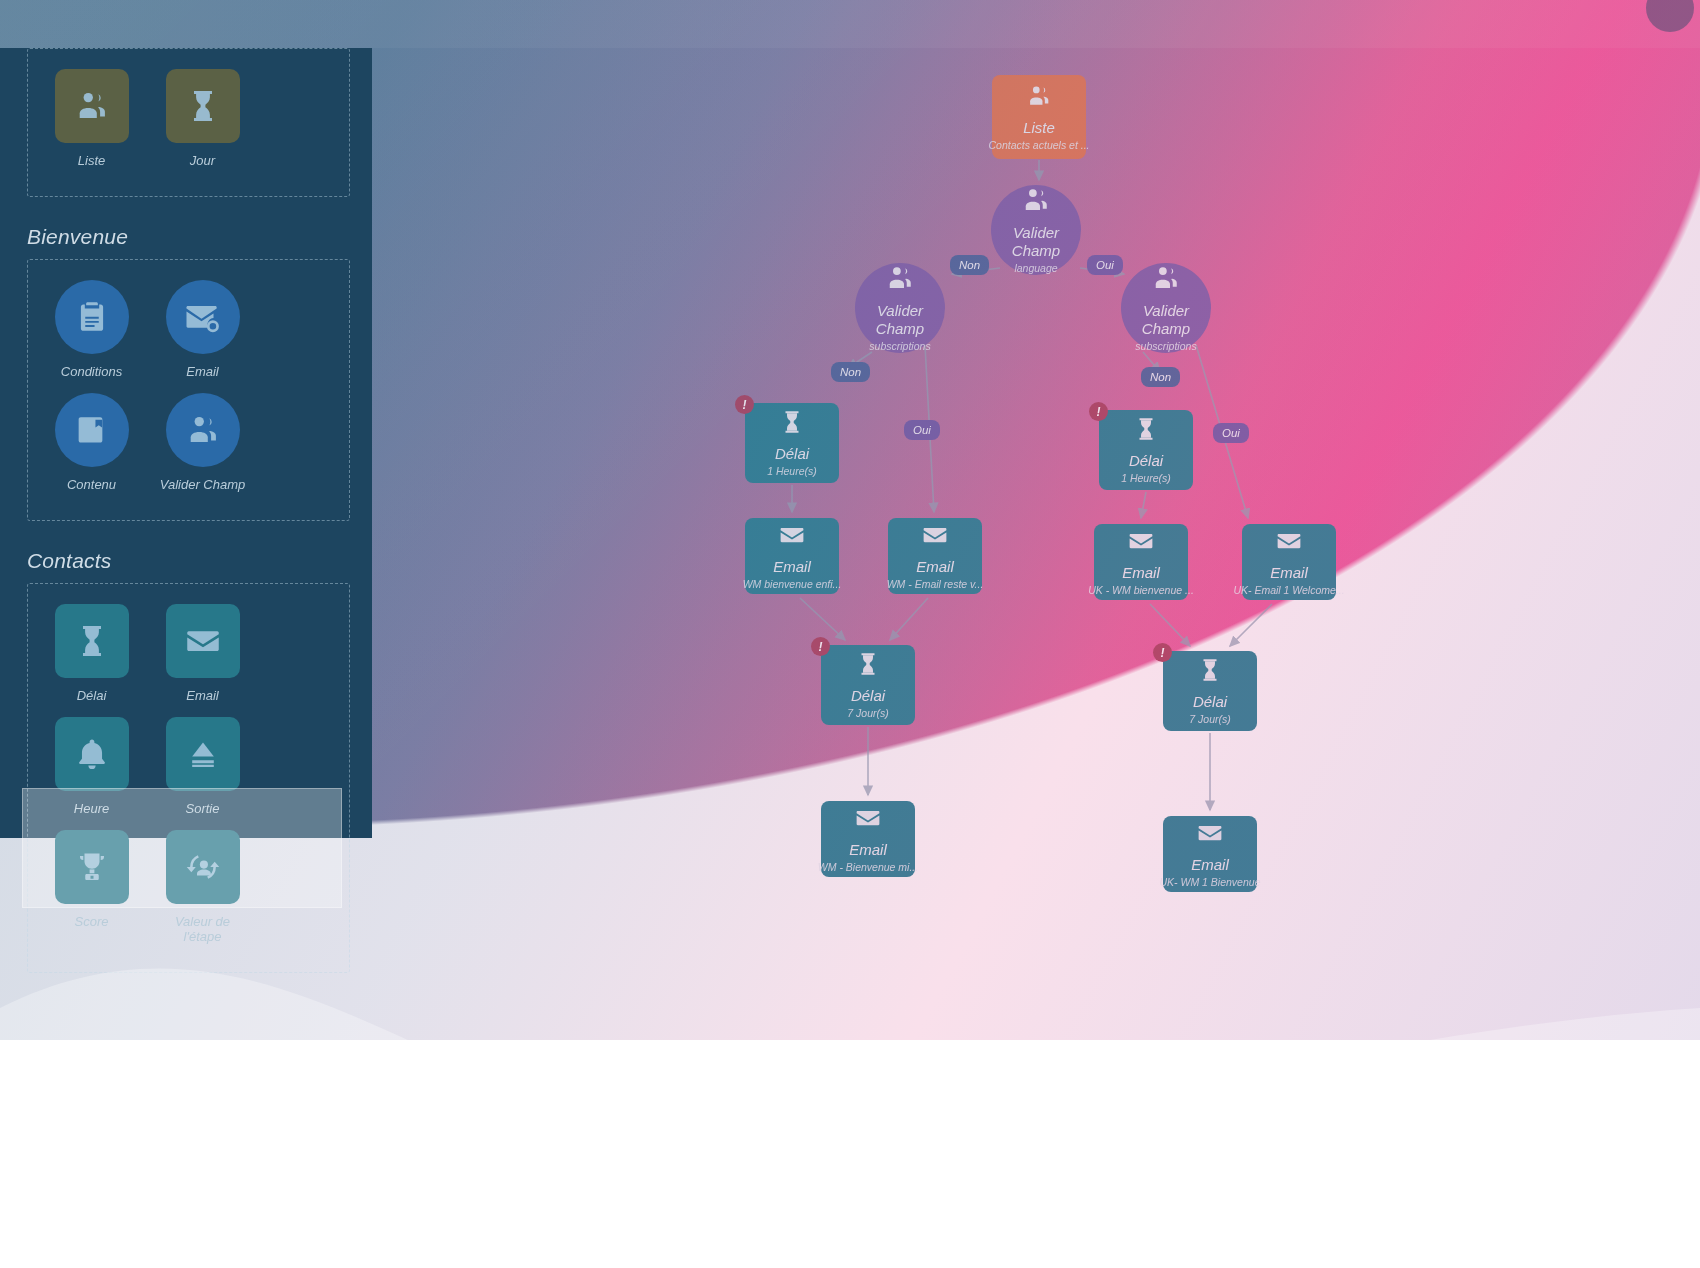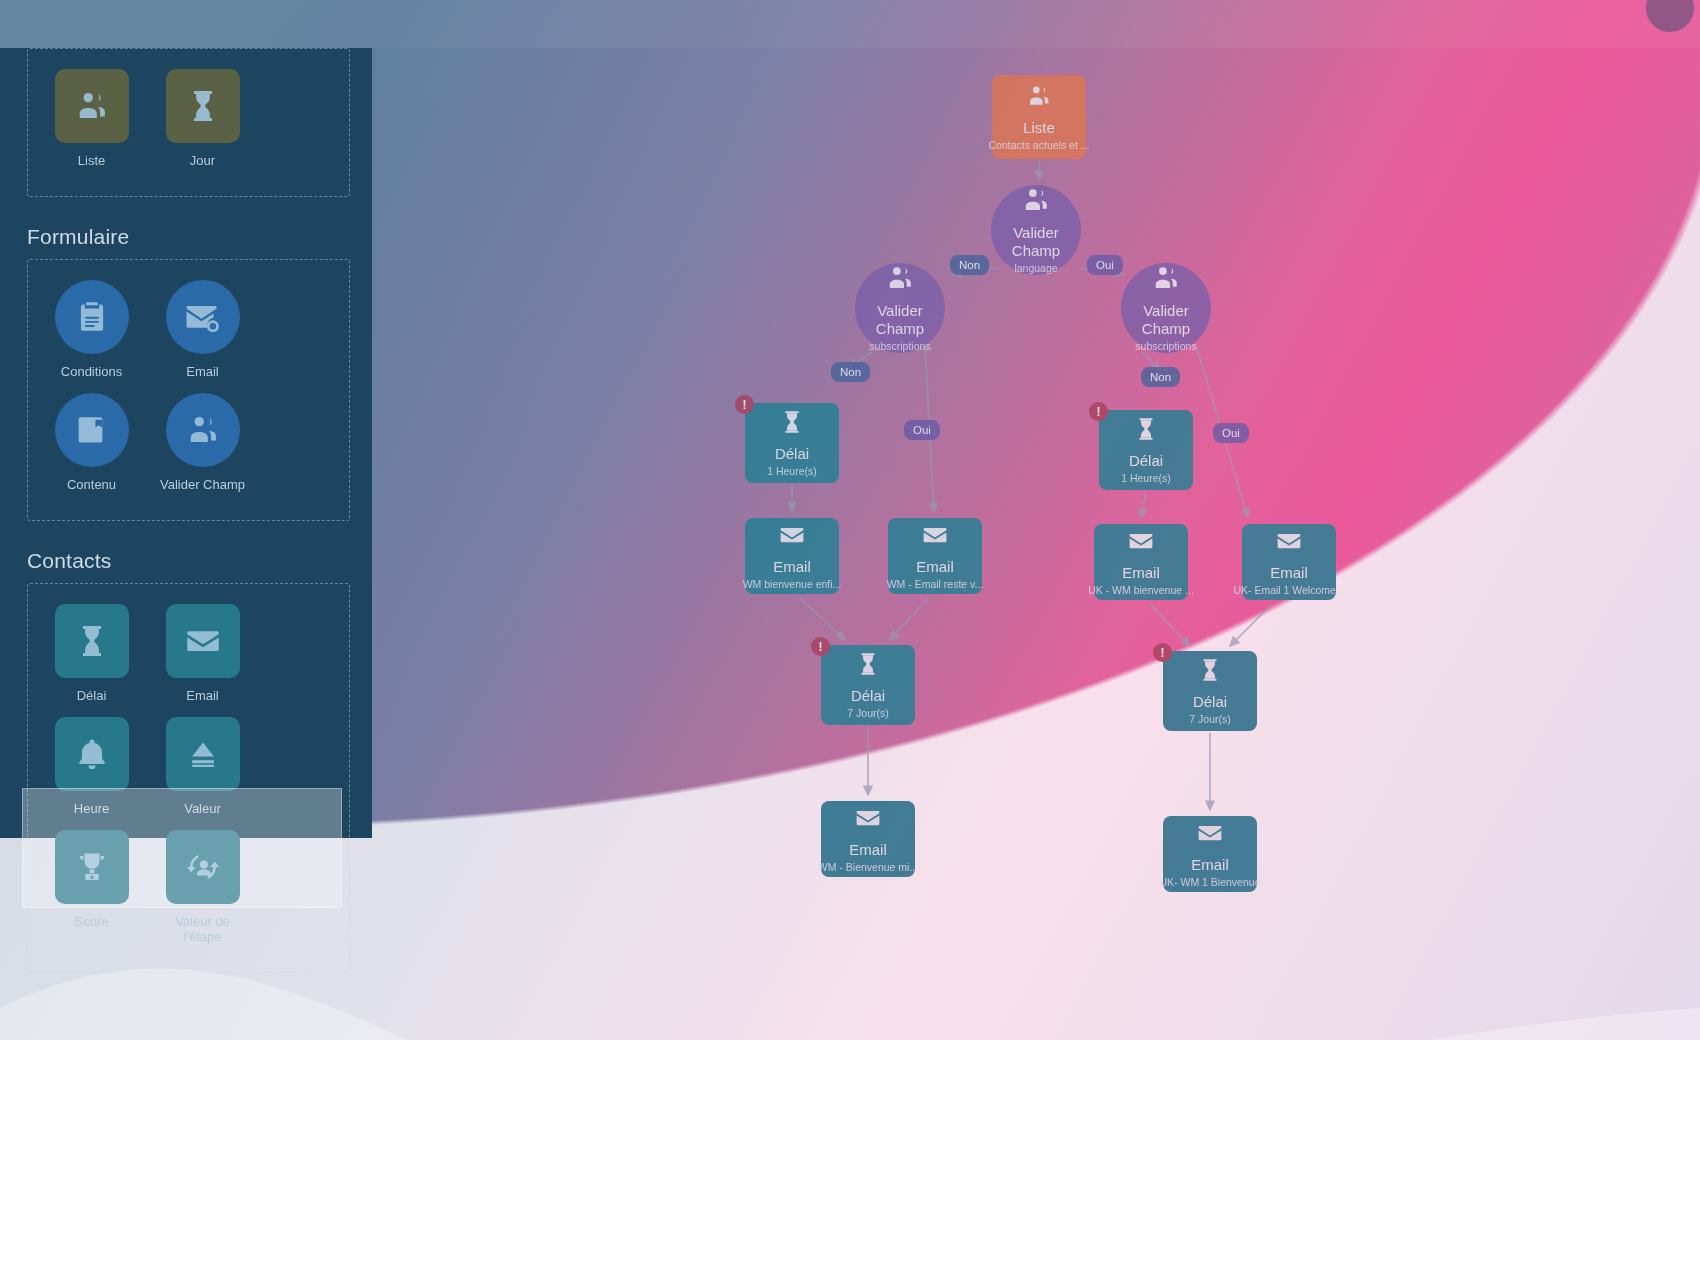--- a/index.html
+++ b/index.html
@@ -3,21 +3,21 @@
 <meta charset="utf-8">
 <style>
   * { box-sizing: border-box; margin: 0; padding: 0; }
   html, body {
     width: 1700px; height: 1268px;
     overflow: hidden;
     background: #ffffff;
     font-family: "Liberation Sans", sans-serif;
   }
 
-  #stage { position: relative; width: 1700px; height: 1268px; background: #ffffff; }
+  #stage { position: relative; width: 1700px; height: 1268px; background: #ffffff; font-style: italic; }
 
   
   #backdrop {
     position: absolute; left: 0; top: 0; width: 1700px; height: 1040px;
     background:
       linear-gradient(118deg,
         #5b7f99 0%,
         #5a7d9b 18%,
         #7d7fa4 36%,
         #b4739f 52%,
@@ -314,21 +314,21 @@
           <div class="pal-tile sq tile-trigger">
             <svg viewBox="0 0 24 24">
               <path d="M6 2h12v2H6zM6 20h12v2H6z"></path>
               <path d="M7.4 4h9.2v2.2c0 2.3-1.6 3.9-3 4.9v1.8c1.4 1 3 2.6 3 4.9V20H7.4v-2.2c0-2.3 1.6-3.9 3-4.9v-1.8c-1.4-1-3-2.6-3-4.9z"></path>
             </svg>
           </div>
           <div class="pal-label">Jour</div>
         </div>
       </div>
 
-    <div class="section-title">Formulaire</div>
+    <div class="section-title">Bienvenue</div>
     <div class="palette" id="pal-conditions">
         <div class="pal-item">
           <div class="pal-tile rnd tile-cond">
             <svg viewBox="0 0 24 24">
               <path d="M9 2.2h6c.5 0 .9.4.9.9v1.1H8.1V3.1c0-.5.4-.9.9-.9z"></path>
               <path d="M6.2 3.6h1v2.7h9.6V3.6h1c.9 0 1.6.7 1.6 1.6v14.4c0 .9-.7 1.6-1.6 1.6H6.2c-.9 0-1.6-.7-1.6-1.6V5.2c0-.9.7-1.6 1.6-1.6zm1.3 8.2h9v1.3h-9zm0 2.8h9v1.3h-9zm0 2.8h6.2v1.3H7.5z" fill-rule="evenodd"></path>
             </svg>
           </div>
           <div class="pal-label">Conditions</div>
         </div>
@@ -392,21 +392,21 @@
           </div>
           <div class="pal-label">Heure</div>
         </div>
         <div class="pal-item">
           <div class="pal-tile sq tile-action">
             <svg viewBox="0 0 24 24">
               <path d="M12 4.4l7.2 9.2H4.8z"></path>
               <path d="M4.8 16.2h14.4v1.9H4.8zm0 3h14.4v1.4H4.8z"></path>
             </svg>
           </div>
-          <div class="pal-label">Valeur</div>
+          <div class="pal-label">Sortie</div>
         </div>
         <div class="pal-item">
           <div class="pal-tile sq tile-action">
             <svg viewBox="0 0 24 24">
               <path d="M7 3h10v5.2c0 2.8-2.2 5-5 5s-5-2.2-5-5z"></path>
               <path d="M4 4.6h2.2v2.8A2.2 2.2 0 014 5.2zm13.8 0H20v.6a2.2 2.2 0 01-2.2 2.2z"></path>
               <path d="M10.4 13.6h3.2v2.6h-3.2z"></path>
               <path d="M8.4 16.7h7.2c.5 0 .9.4.9.9v2.2c0 .5-.4.9-.9.9H8.4c-.5 0-.9-.4-.9-.9v-2.2c0-.5.4-.9.9-.9zm2.6 1.1h2v2h-2z" fill-rule="evenodd"></path>
             </svg>
           </div>

